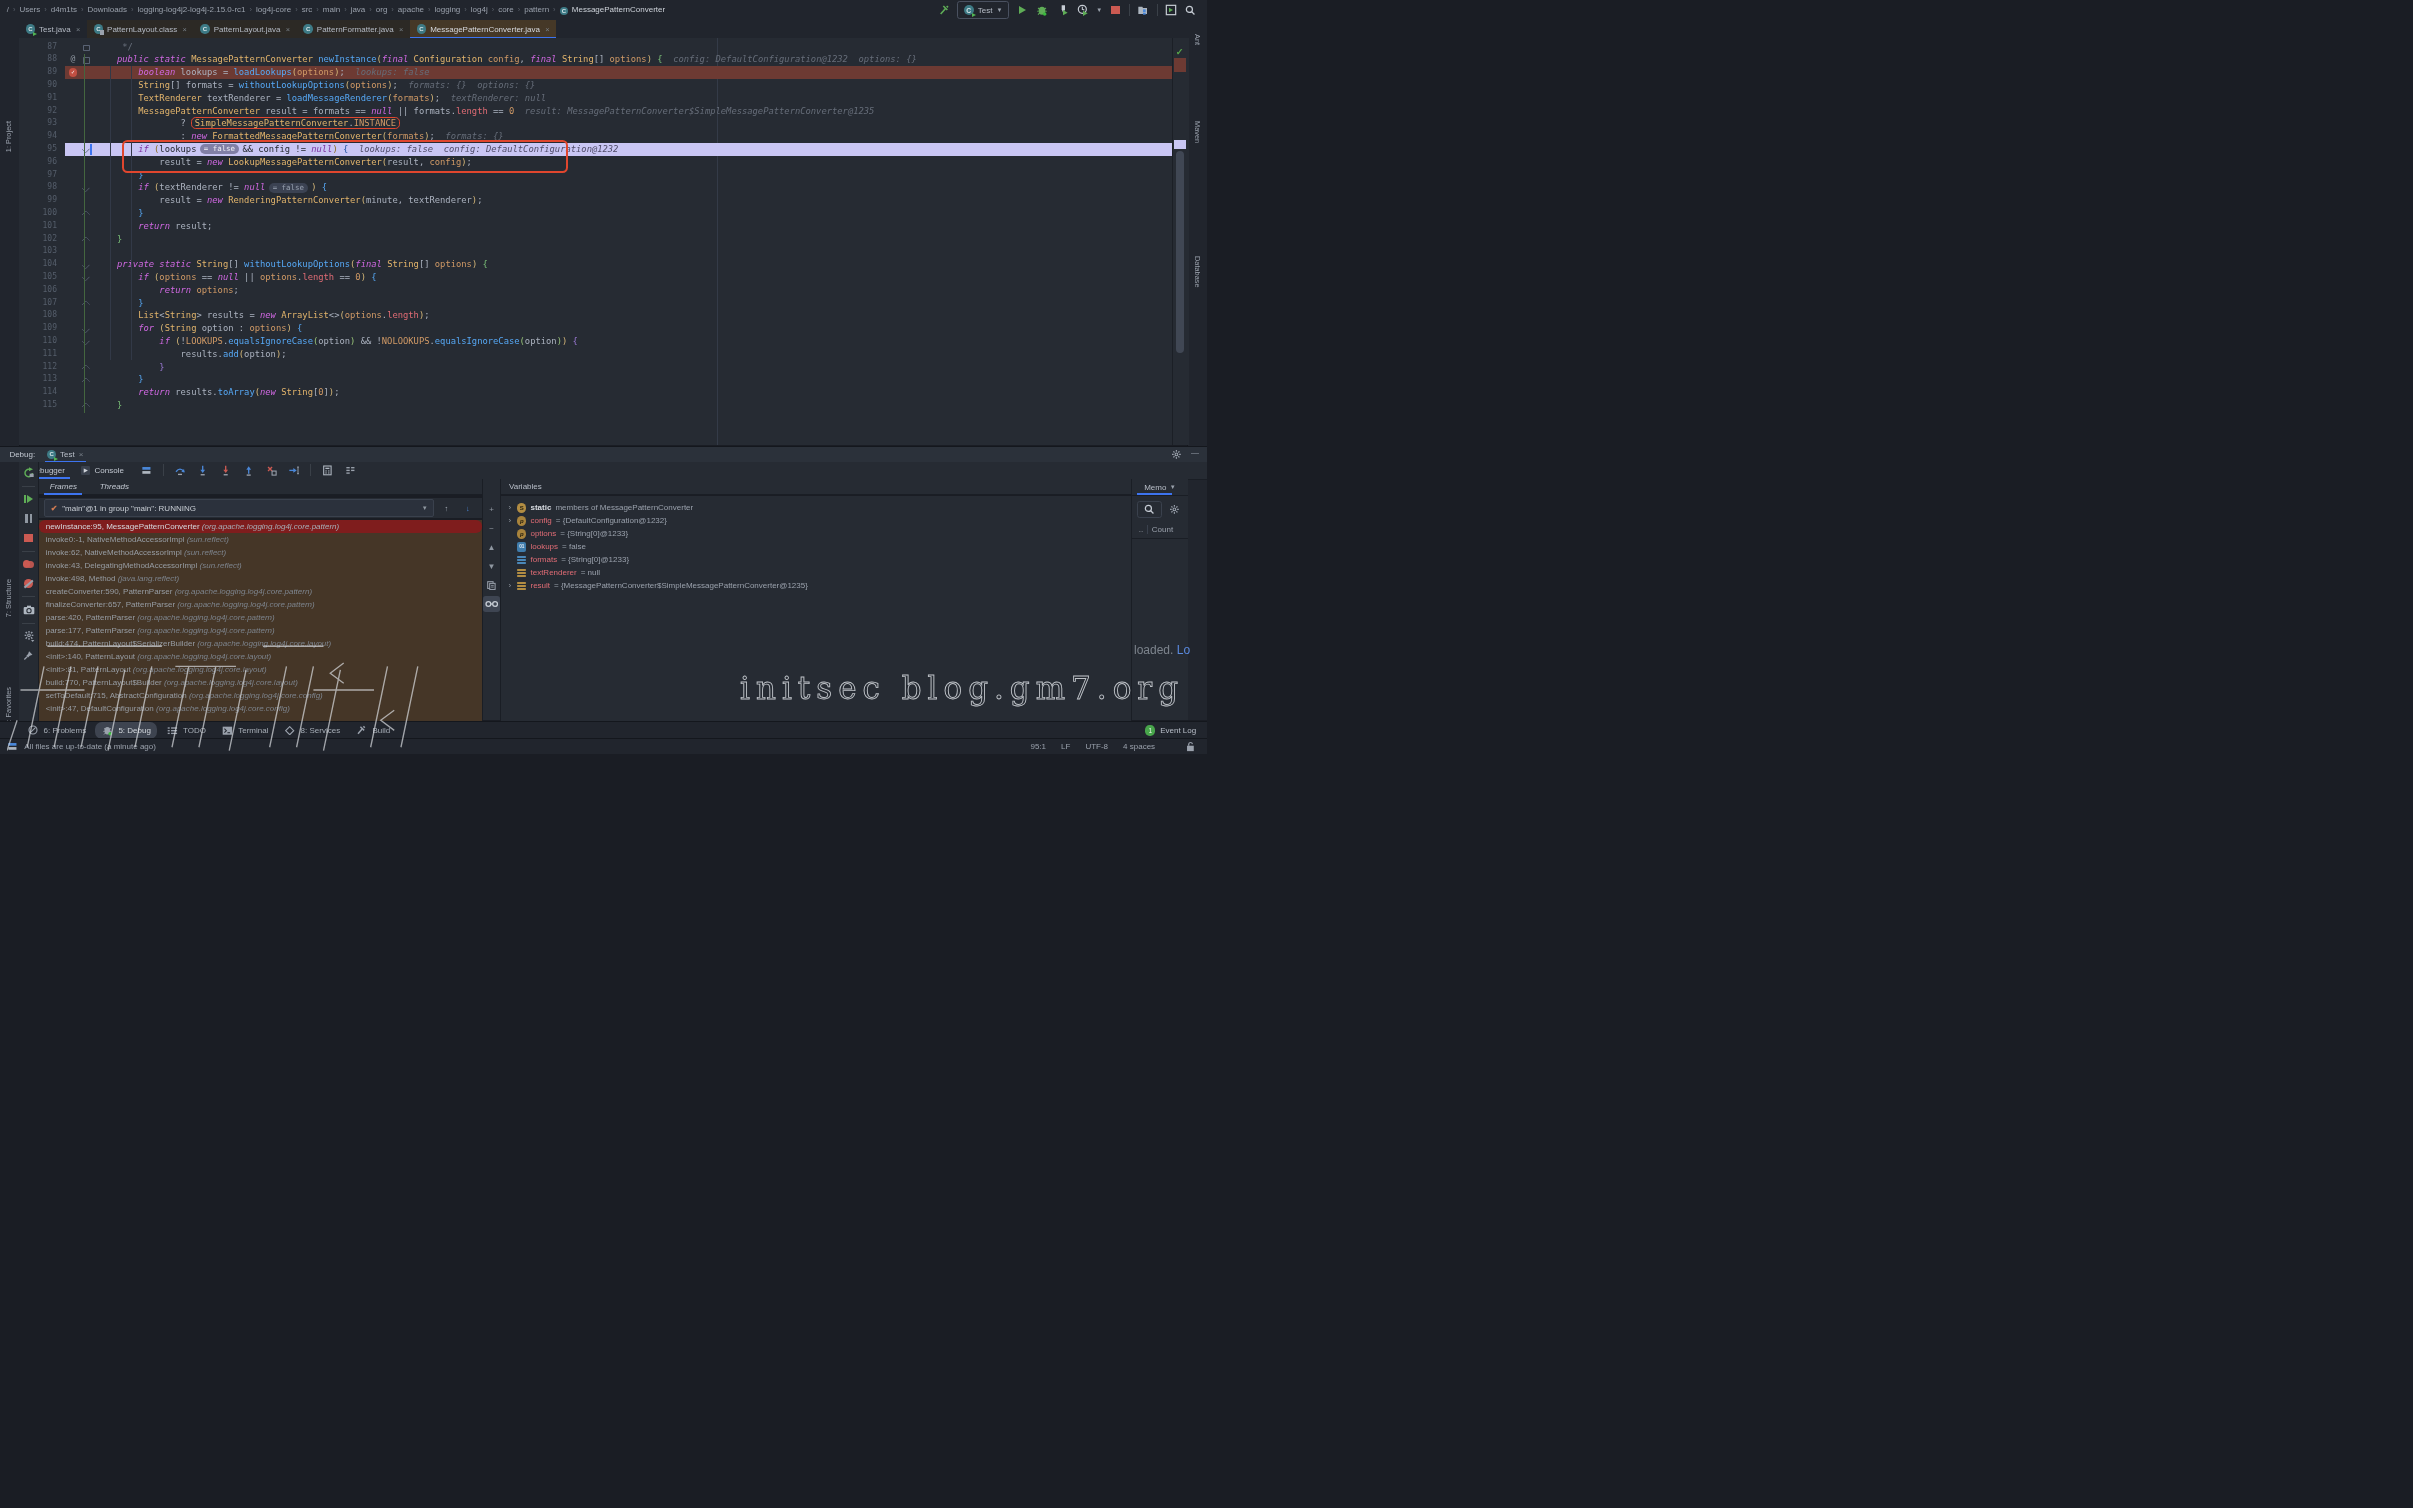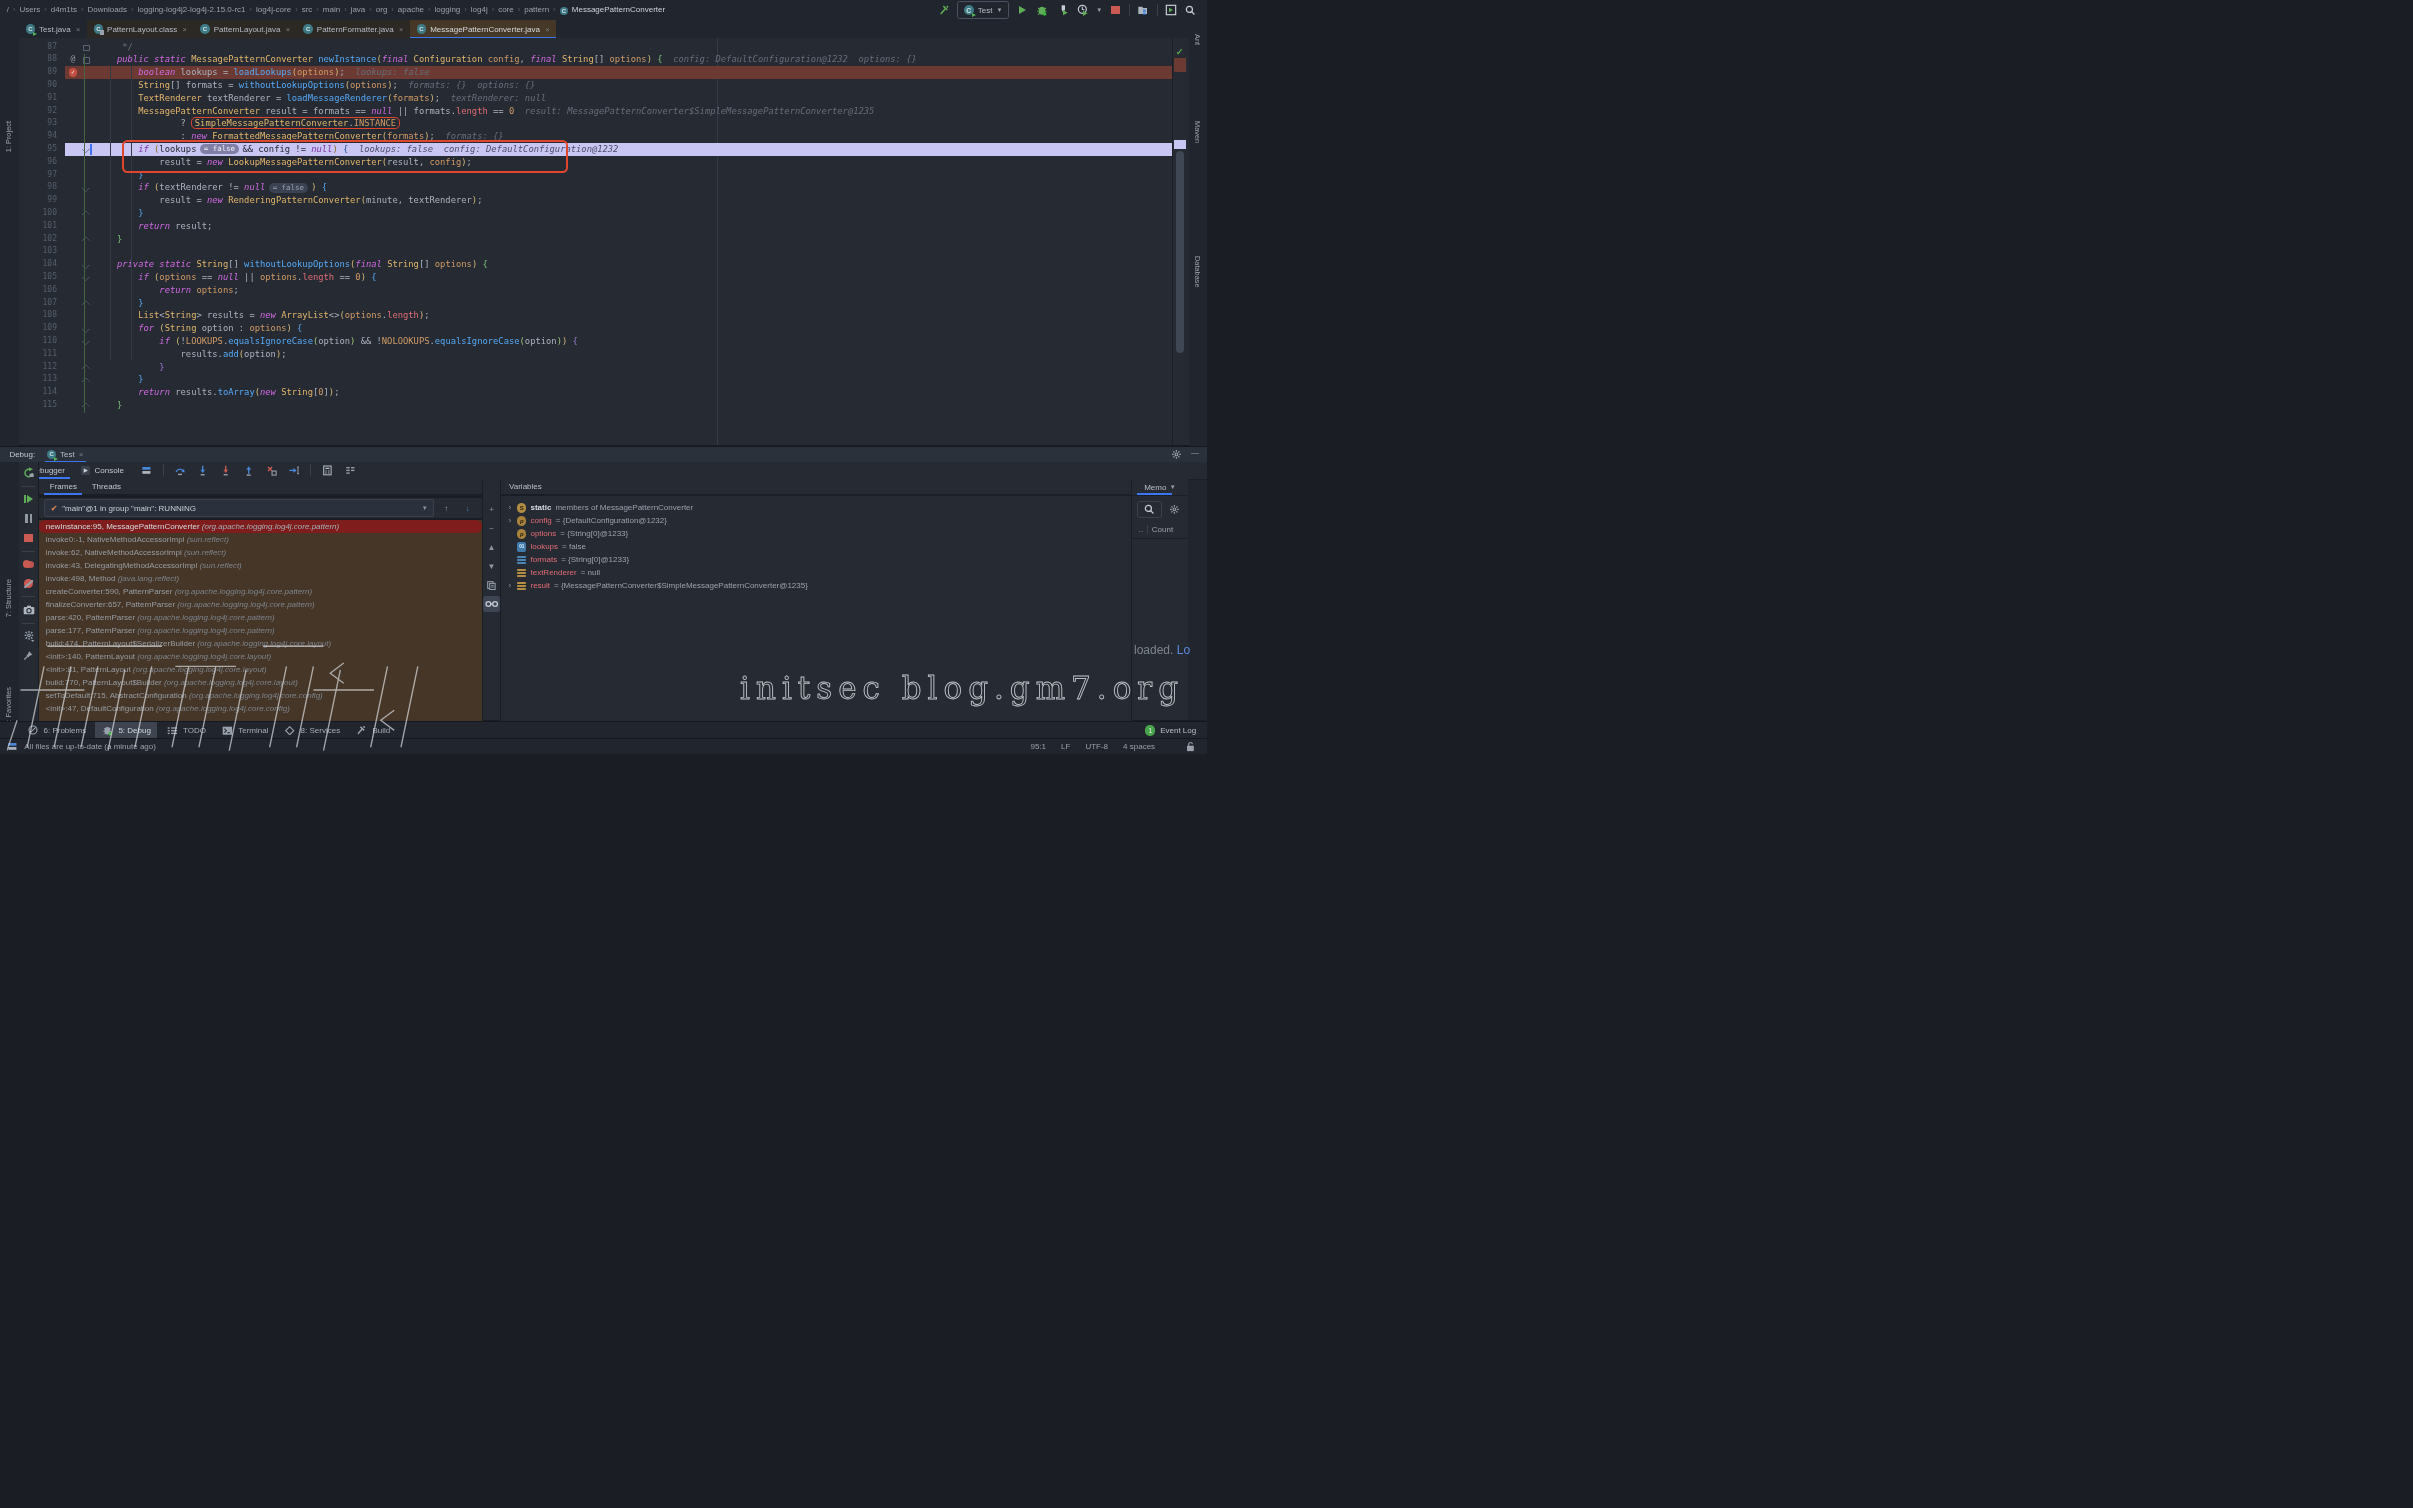--- a/index.html
+++ b/index.html
@@ -102,21 +102,21 @@
            display:flex;align-items:center;gap:5.4px;padding-left:5.4px;box-sizing:border-box;}
   .dtab{padding:0 5.4px;height:17.5px;display:flex;align-items:center;gap:4px;position:relative;color:#c2c8d1;}
   .dtab.active::after{content:"";position:absolute;left:0;right:0;bottom:0;height:2px;background:#3d74f0;}
   .conic{width:9.4px;height:9.4px;background:#3a414d;color:#cfd4da;font-size:5.4px;display:inline-flex;
          align-items:center;justify-content:center;border-radius:1.3px;}
   #dbgleft{left:19px;top:462px;width:20px;height:259px;background:#262b33;border-right:0.7px solid #1a1e25;
            display:flex;flex-direction:column;align-items:center;padding-top:4px;gap:6px;box-sizing:border-box;}
   #dbgleft .sep{width:13.5px;height:0.7px;background:#3a4048;}
   
   #framestabs{left:39px;top:479px;width:443px;height:16px;background:#262b33;border-bottom:0.7px solid #1a1e25;
-              display:flex;align-items:center;padding-left:5.4px;box-sizing:border-box;gap:4px;}
+              display:flex;align-items:center;padding-left:5.4px;box-sizing:border-box;gap:12px;font-style:italic;}
   #threadrow{left:39px;top:498px;width:443px;height:20px;background:#262b33;display:flex;align-items:center;
              padding-left:5.4px;box-sizing:border-box;gap:5.4px;}
   #threadsel{flex:none;width:377px;height:16px;background:#2b313c;border:0.7px solid #3a414d;border-radius:2px;
              display:flex;align-items:center;padding:0 5.4px;gap:4.7px;color:#c8cdd4;}
   #threadsel .chev{margin-left:auto;color:#8f97a1;font-size:6px;}
   #frames{left:39px;top:520px;width:443px;height:201px;background:#453627;overflow:hidden;}
   .frow{height:13px;line-height:13px;padding-left:6.7px;white-space:nowrap;color:#979da4;font-size:8px;}
   .frow .fr-p{font-style:italic;color:#7d848d;}
   .frow.sel{background:#7f1d1d;color:#d4d9df;border-radius:6px;}
   .frow.sel .fr-p{color:#a6adb6;}
@@ -152,21 +152,21 @@
   #memsearch .box{width:23px;height:15px;border:0.7px solid #3a414d;border-radius:2.7px;display:flex;
                   align-items:center;justify-content:center;}
   #memcols{display:flex;align-items:center;gap:4px;color:#9aa1ac;padding:4px 0 4px 6.7px;border-bottom:0.7px solid #1a1e25;}
   #memcols .cdiv{width:0.7px;height:9.4px;background:#3a414d;}
   #memloaded{position:absolute;left:1134px;top:643px;color:#7d848d;font-size:12px;}
   #memloaded .lnk{color:#5a8adf;}
   
   #btoolbar{left:0;top:721px;width:1207px;height:17.5px;background:#21252d;border-top:0.7px solid #14171d;
             display:flex;align-items:center;padding-left:20px;box-sizing:border-box;gap:2.7px;}
   .bitem{display:flex;align-items:center;gap:4px;padding:0 6px;height:17.5px;color:#a6adb6;}
-  .bitem.active{background:#3e4450;color:#d2d7dd;}
+  .bitem.active{background:#3e4450;color:#d2d7dd;border-radius:7px;}
   #btoolbar .right{margin-left:auto;display:flex;align-items:center;gap:4.7px;padding-right:10.8px;}
   #evbadge{width:10px;height:10.8px;background:#48a54b;border-radius:45%;color:#eaf4ea;font-size:6.7px;
            display:flex;align-items:center;justify-content:center;}
   
   #statusbar{left:0;top:738px;width:1207px;height:16px;background:#21252d;border-top:0.7px solid #14171d;
              display:flex;align-items:center;padding:0 9.4px 0 5.4px;box-sizing:border-box;color:#9aa1ac;}
   #statusbar .right{margin-left:auto;display:flex;align-items:center;gap:29px;}
   
   #wm-art{left:6.7px;top:626px;pointer-events:none;opacity:.85;}
   #wm-text{right:23px;top:670px;pointer-events:none;font-family:"DejaVu Serif",serif;font-size:31px;

